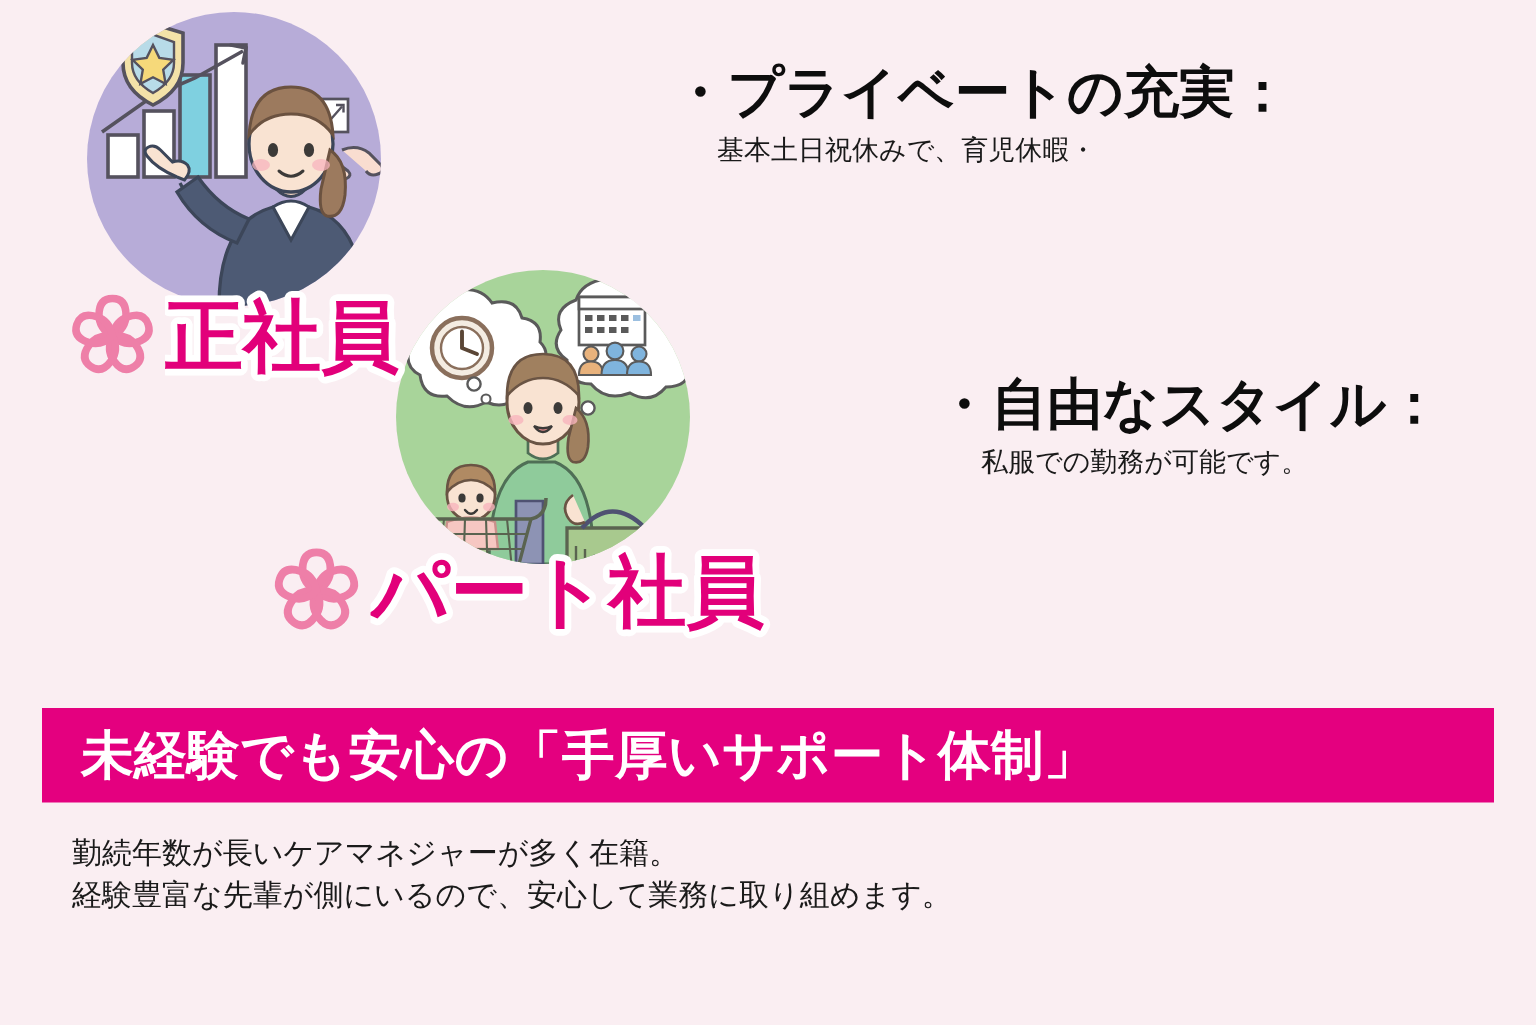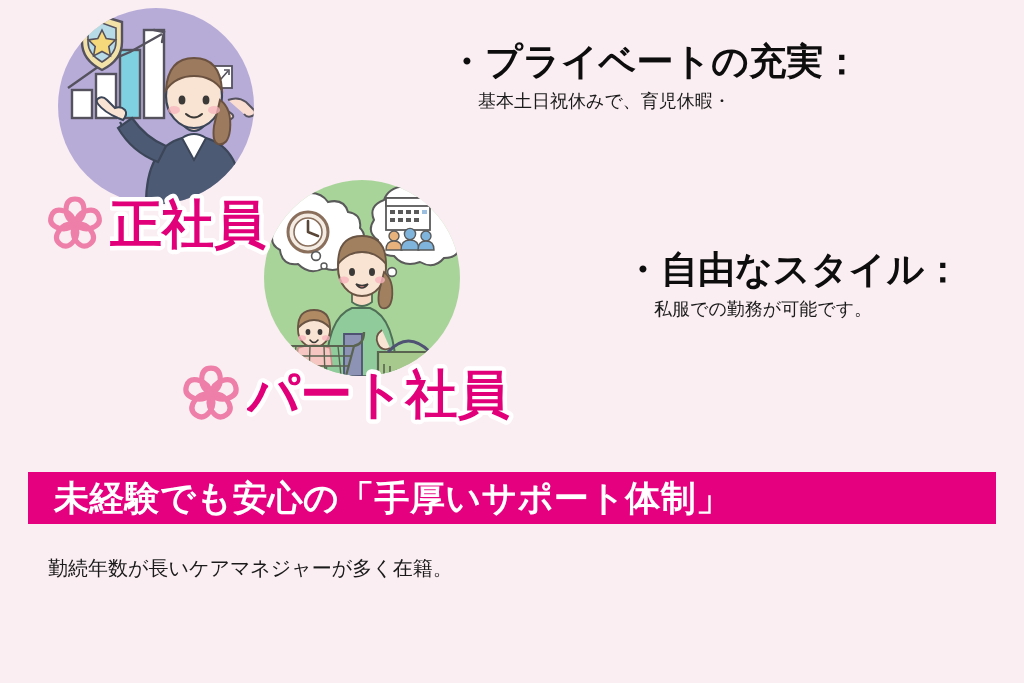--- a/index.html
+++ b/index.html
@@ -41,21 +41,21 @@
     margin-left:30px;
     margin-top:4px;
   }
   .bullet-body div{white-space:nowrap;}
 
   .block-private{left:448px;top:40px;}
   .block-style{left:576px;top:248px;margin-left:48px;}
 
   
   .banner{
-    position:absolute;left:28px;top:472px;width:968px;height:52px;
+    position:absolute;left:28px;top:472px;width:968px;height:63px;
     background:#e4007f;
     display:flex;align-items:center;
   }
   .banner-text{
     color:#ffffff;font-weight:bold;font-size:35px;
     margin-left:26px;letter-spacing:0.01em;white-space:nowrap;
   }
 
   
   .block-bottom{position:absolute;left:18px;top:548px;}
@@ -247,16 +247,17 @@
     </div>
   </div>
 
   <div class="banner">
     <div class="banner-text">未経験でも安心の「手厚いサポート体制」</div>
   </div>
 
   <div class="bullet-block block-bottom">
     <div class="bullet-body">
       <div>勤続年数が長いケアマネジャーが多く在籍。</div>
+      <div>経験豊富な先輩が側にいるので、安心して業務に取り組めます。</div>
     </div>
   </div>
 
 </div>
 
 </body></html>

